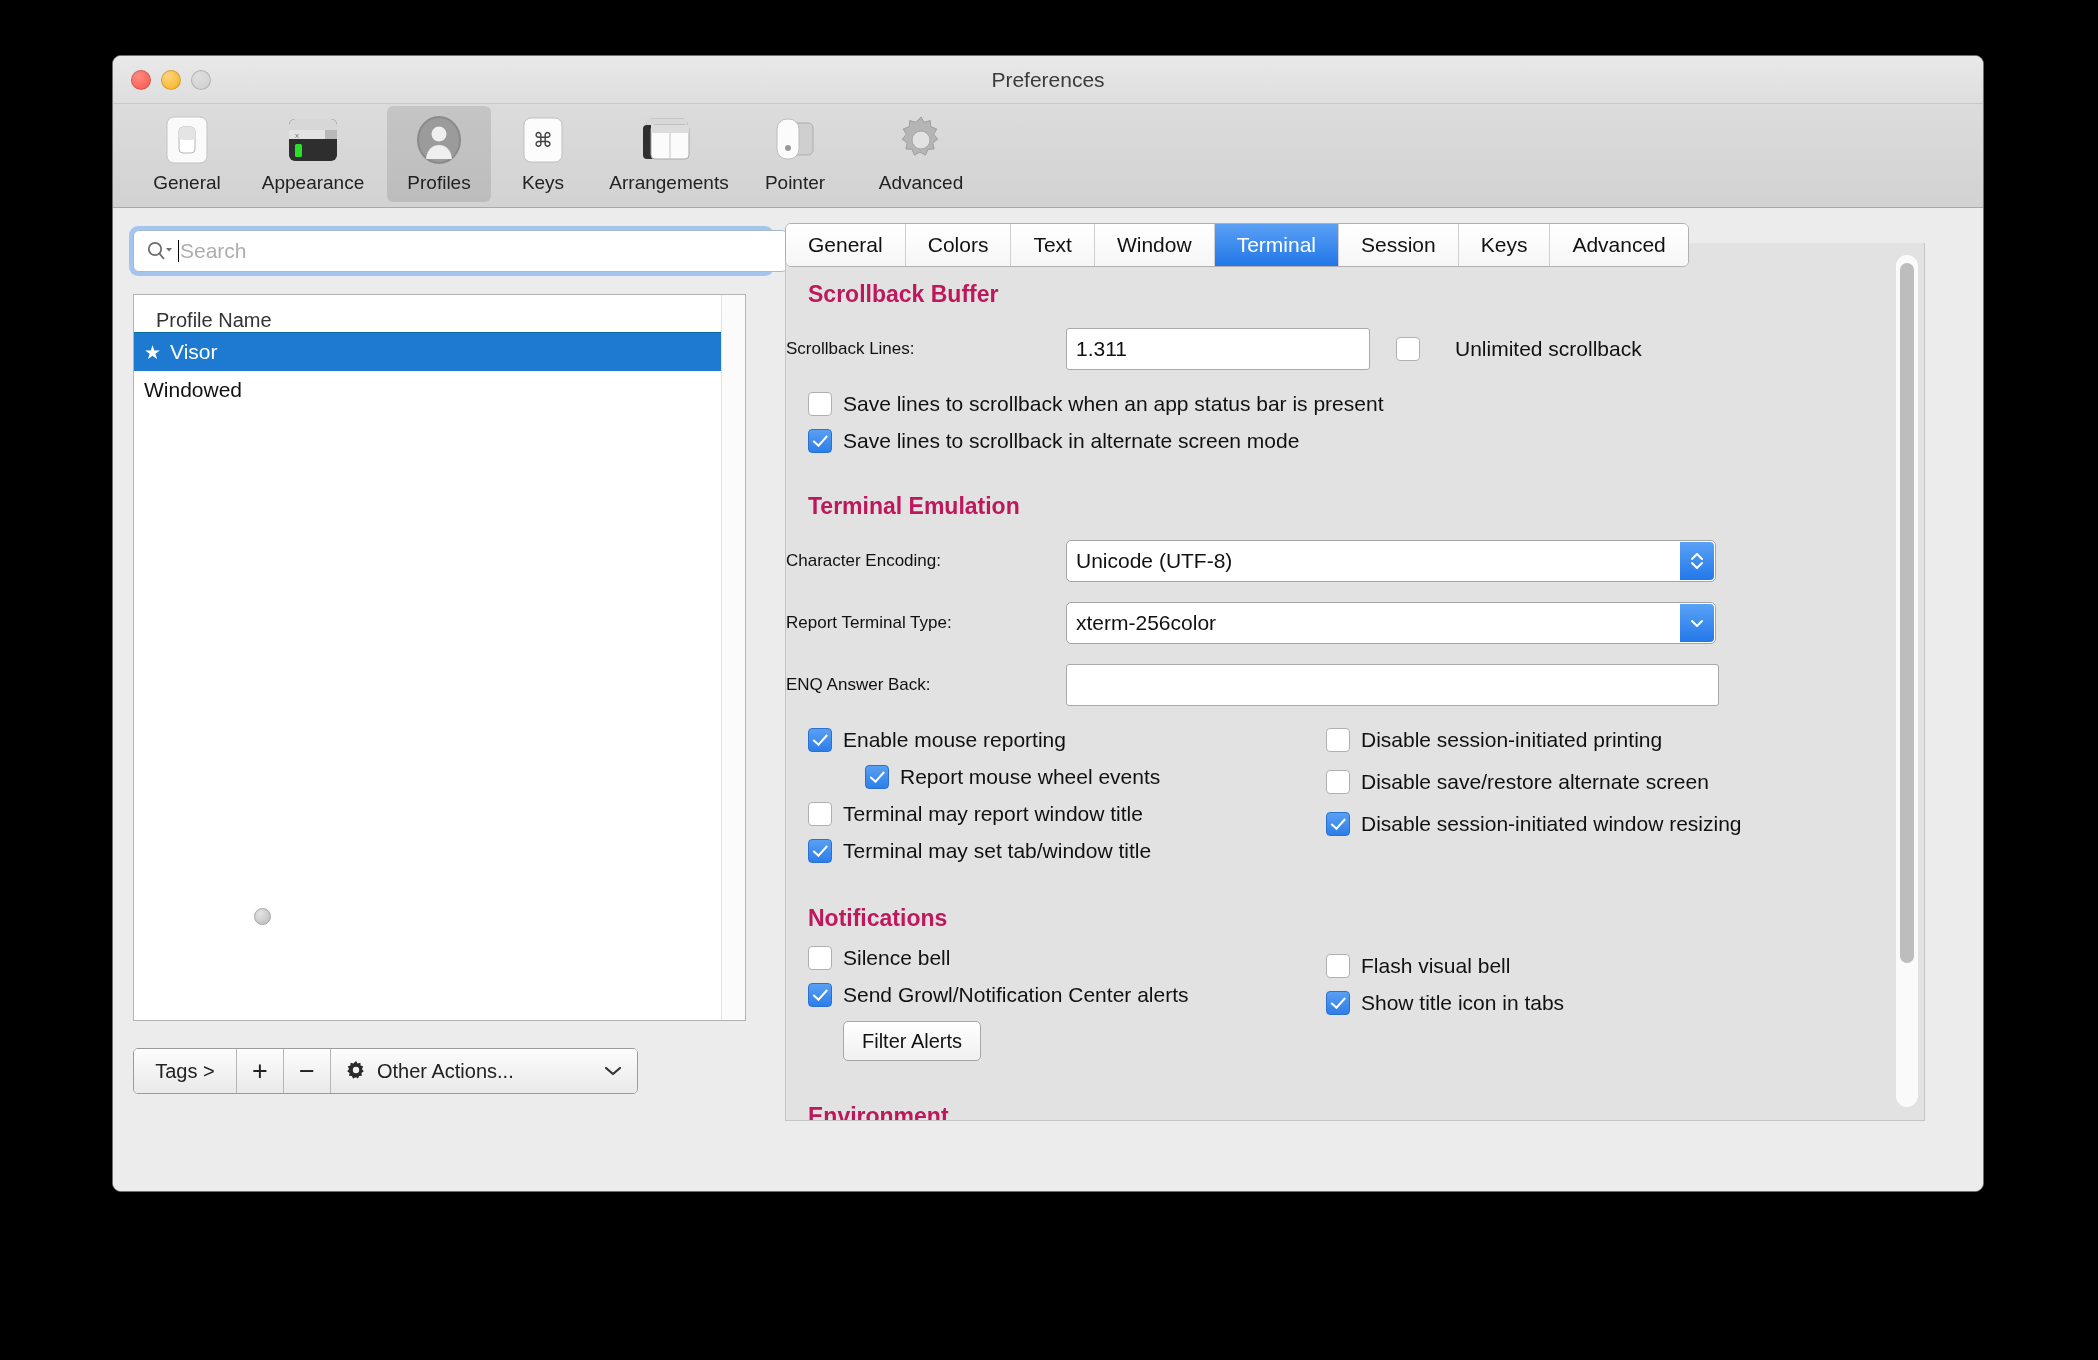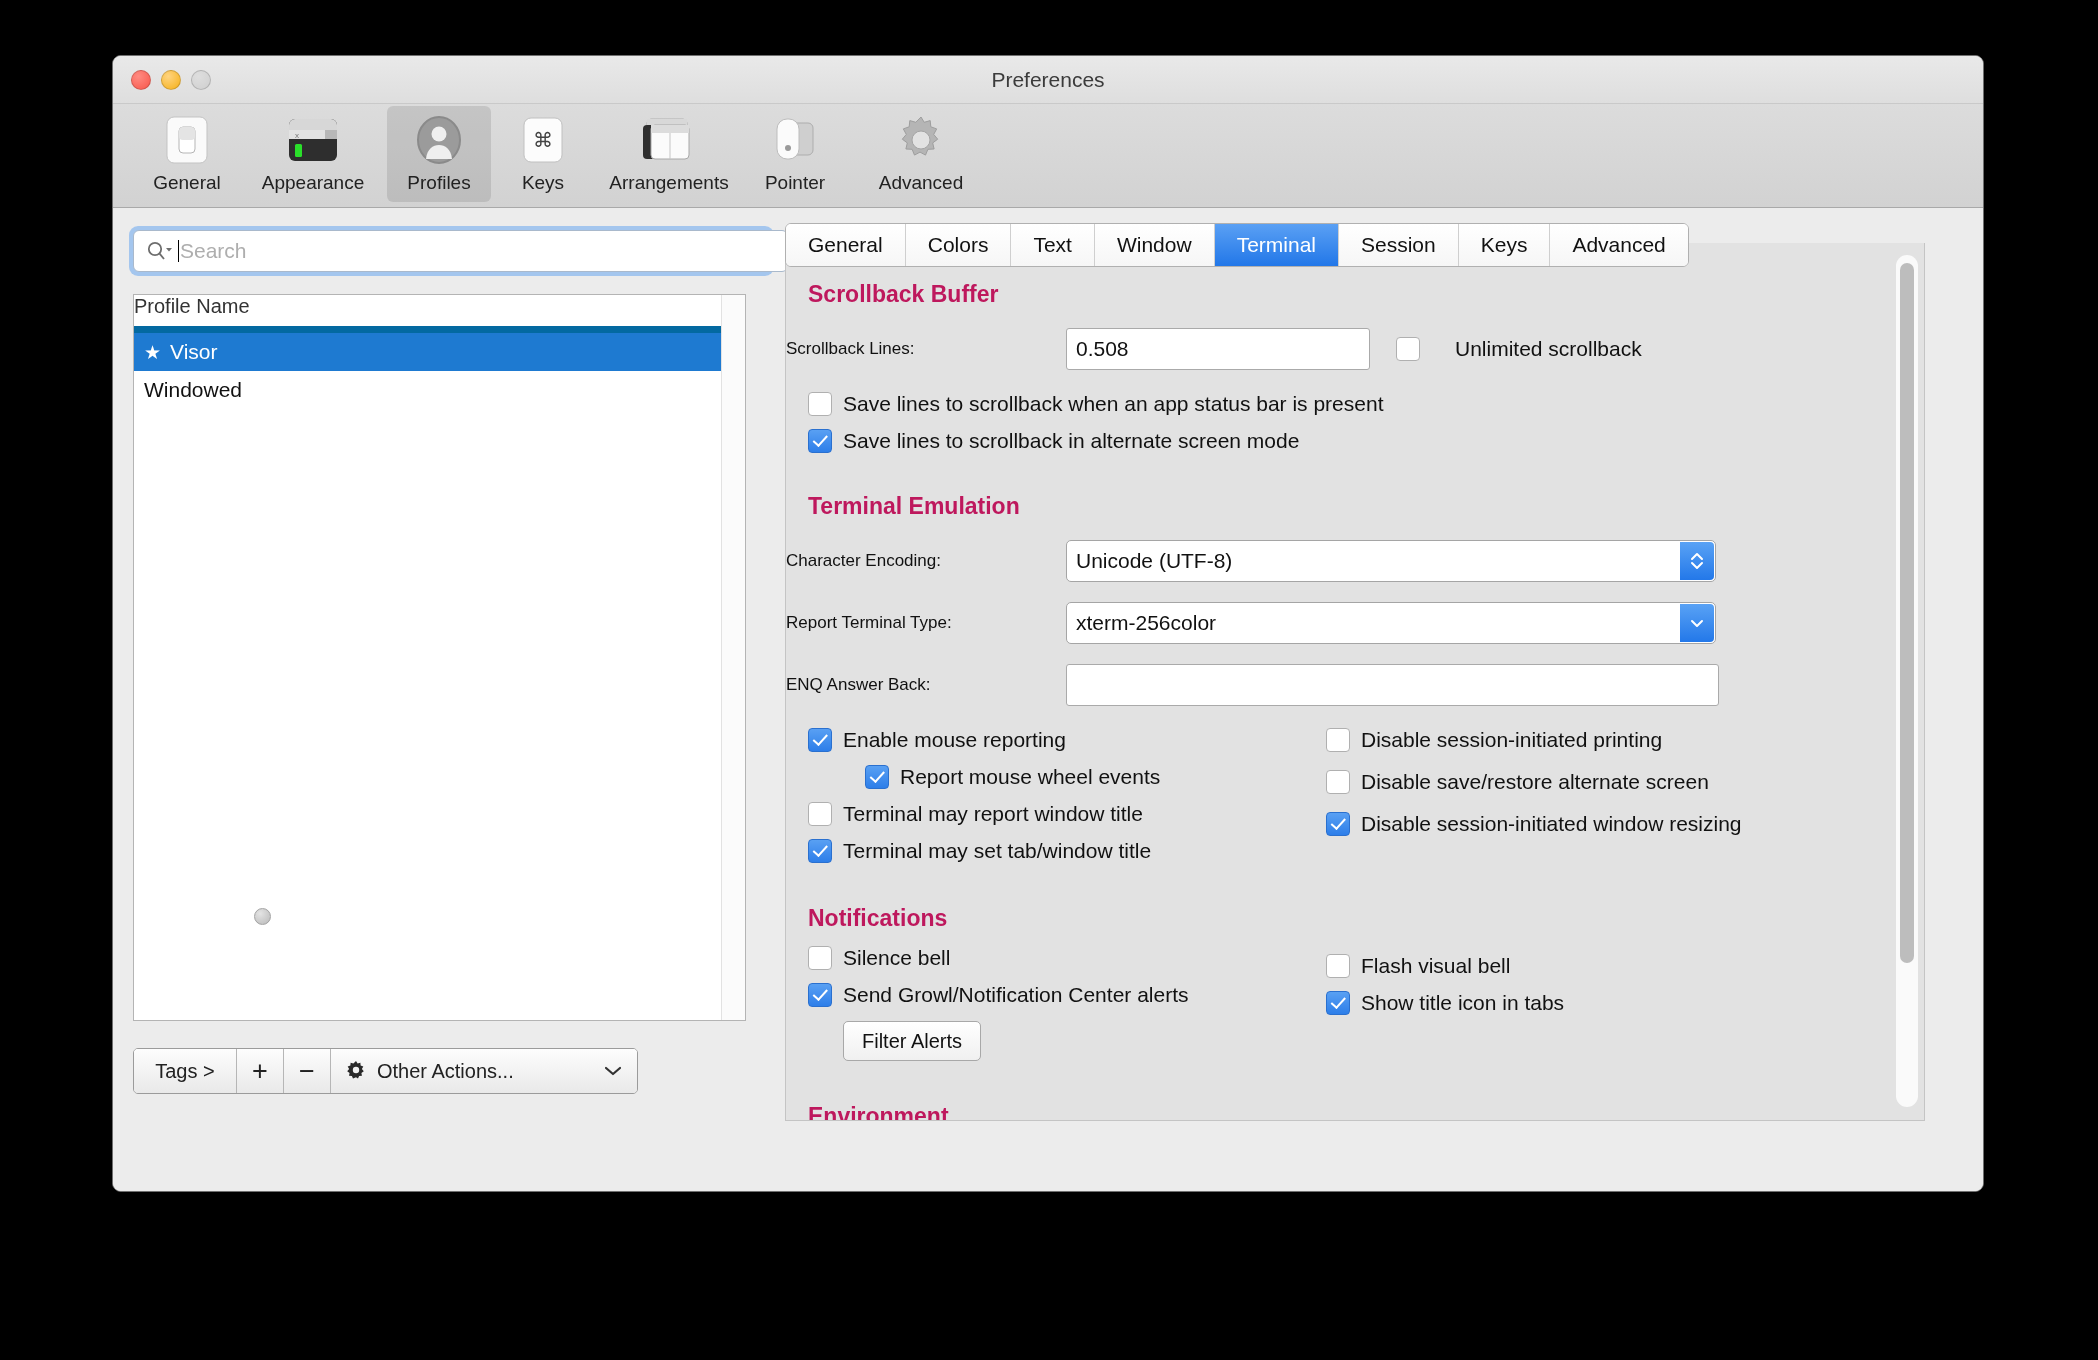--- a/index.html
+++ b/index.html
@@ -126,24 +126,24 @@
   #list-box {
     position: absolute;
     left: 20px; top: 86px;
     width: 613px; height: 727px;
     background: #fff;
     border: 1px solid #b4b4b4;
     overflow: hidden;
   }
   #list-header {
     height: 38px;
-    border-bottom: 7px solid #0369a1;
-    display: flex;
-    align-items: flex-start;
-    padding-left: 0;
+    border-bottom: 1px solid #0369a1;
+    display: flex;
+    align-items: flex-end;
+    padding-left: 22px;
     background: #fff;
     font-size: 20px;
     color: #333;
   }
   .list-row {
     height: 38px;
     display: flex;
     align-items: center;
     padding-left: 10px;
     font-size: 21px;
@@ -546,21 +546,21 @@
       <div id="content">
 
         <div id="content-scroll-track"></div>
         <div id="content-scroll-thumb"></div>
 
         <div class="section-title">Scrollback Buffer</div>
 
         <div class="field-row">
           <div class="field-label">Scrollback Lines:</div>
           <div class="text-input" style="width:304px;">
-            <span>0.508</span>
+            <span>1.311</span>
           </div>
           <div class="cb-row" style="margin-top:0; margin-left:26px;gap:24px;">
             <div class="cb off"></div>
             <span class="cb-label">Unlimited scrollback</span>
           </div>
         </div>
 
         <div class="cb-row" style="margin-left:22px; margin-top:22px;">
           <div class="cb off"></div>
           <span class="cb-label">Save lines to scrollback when an app status bar is present</span>

